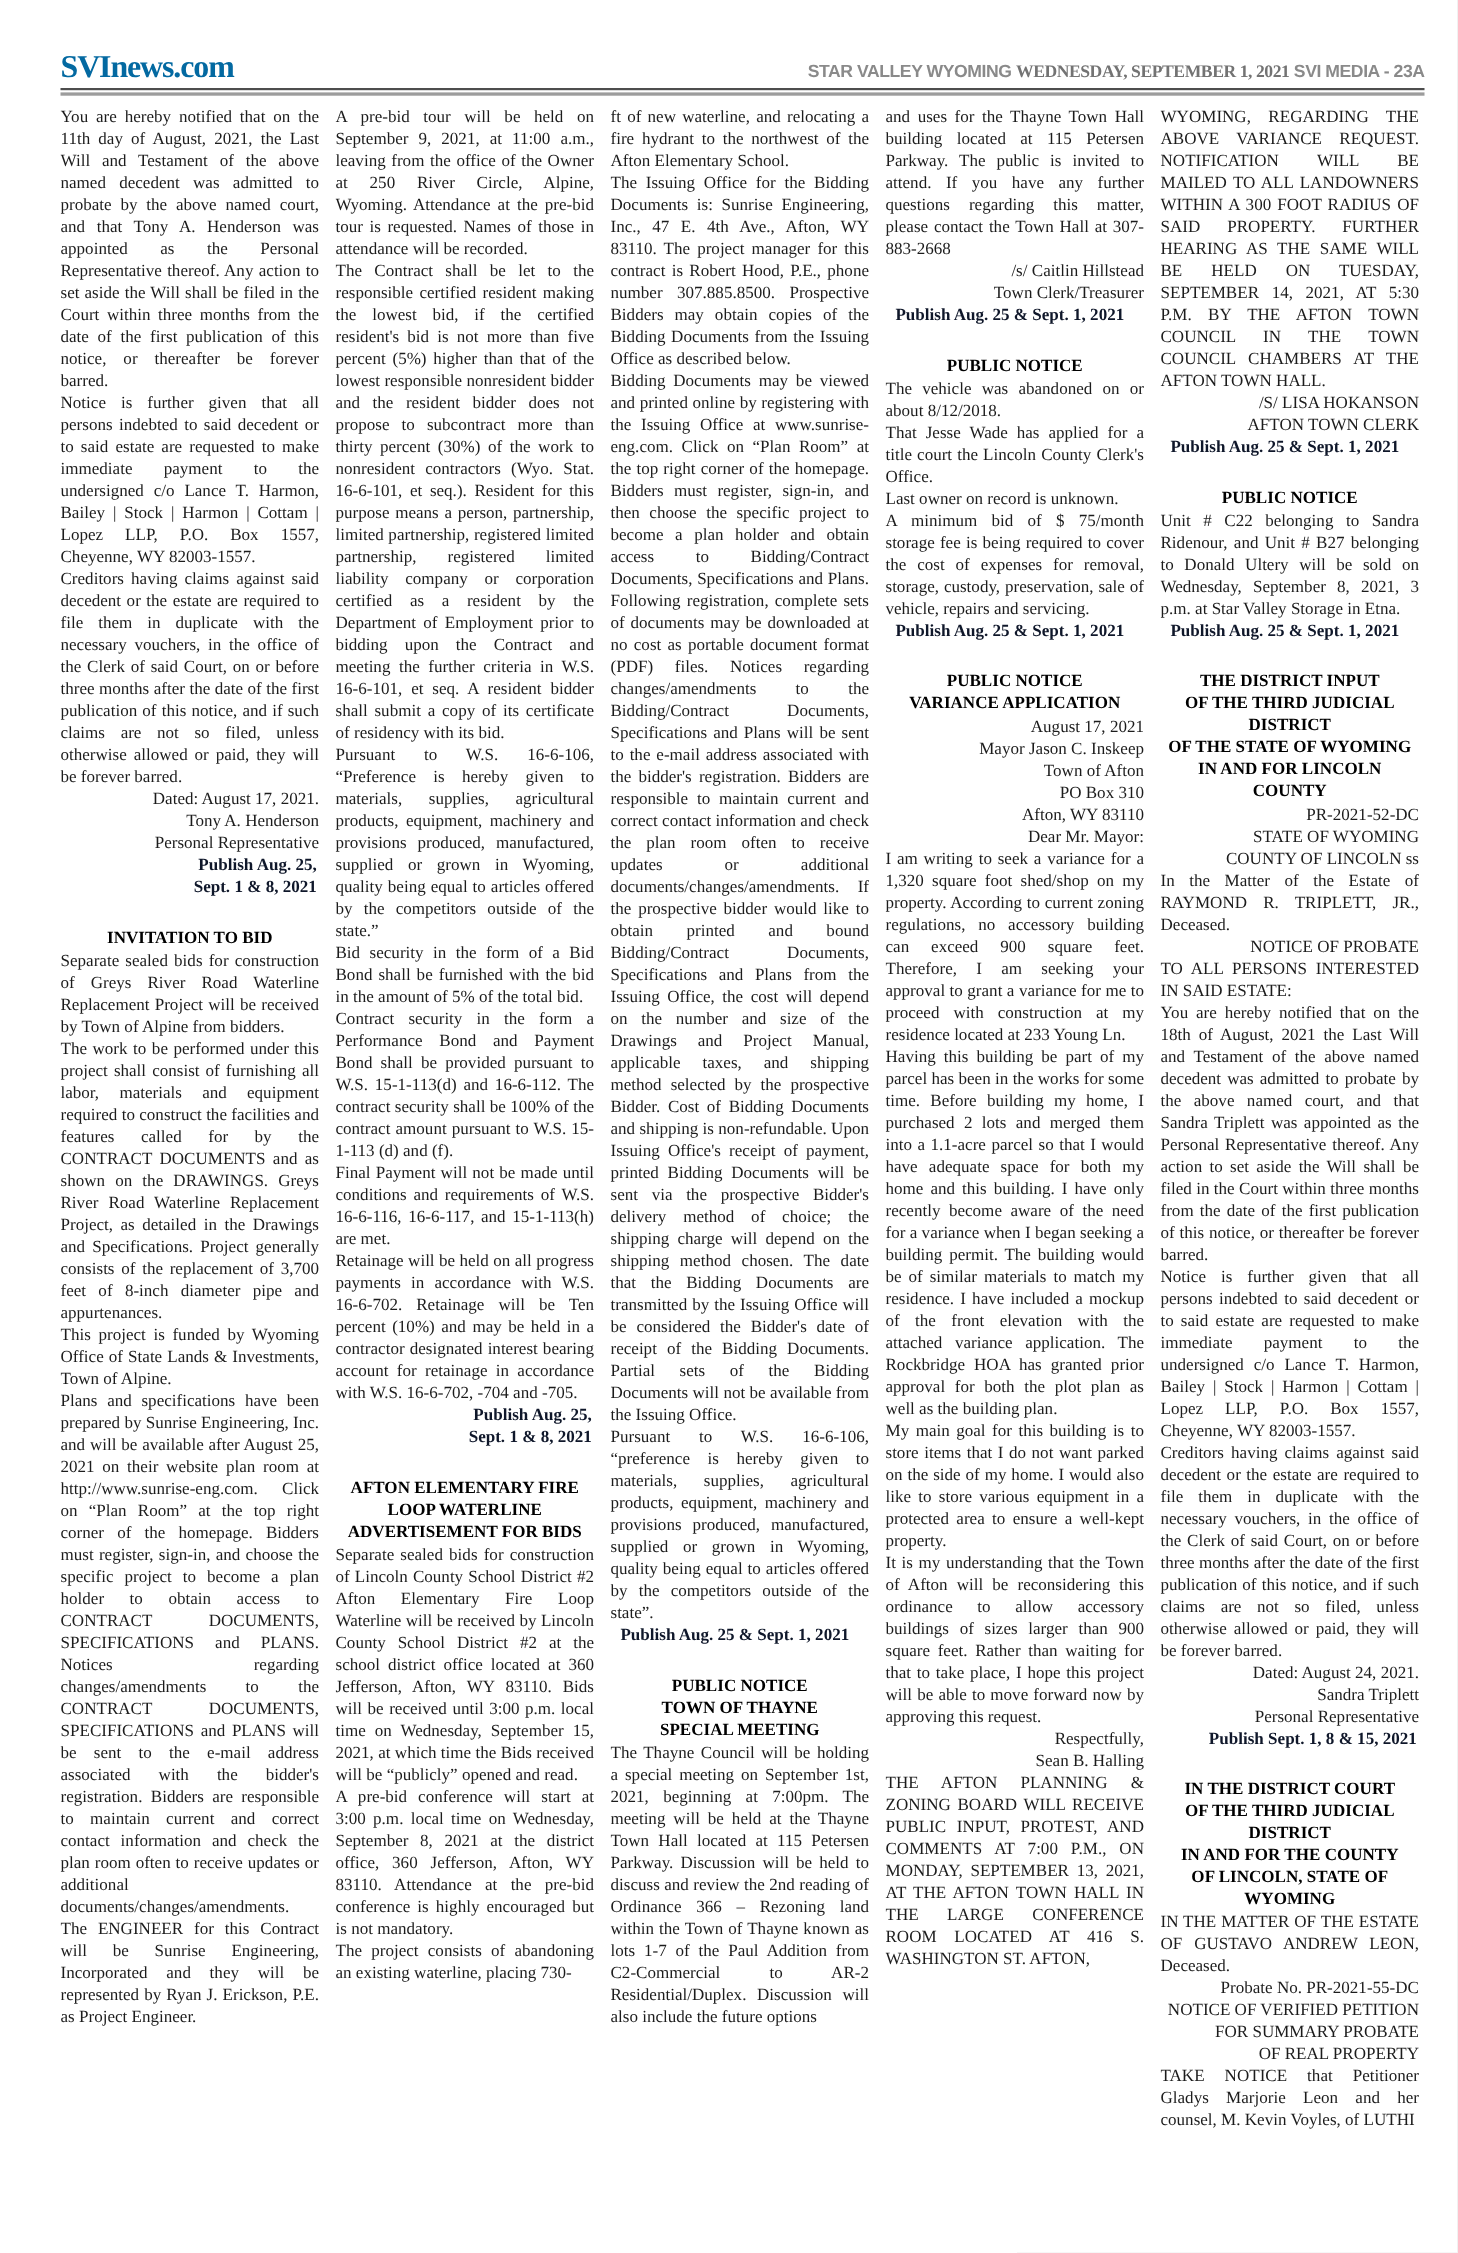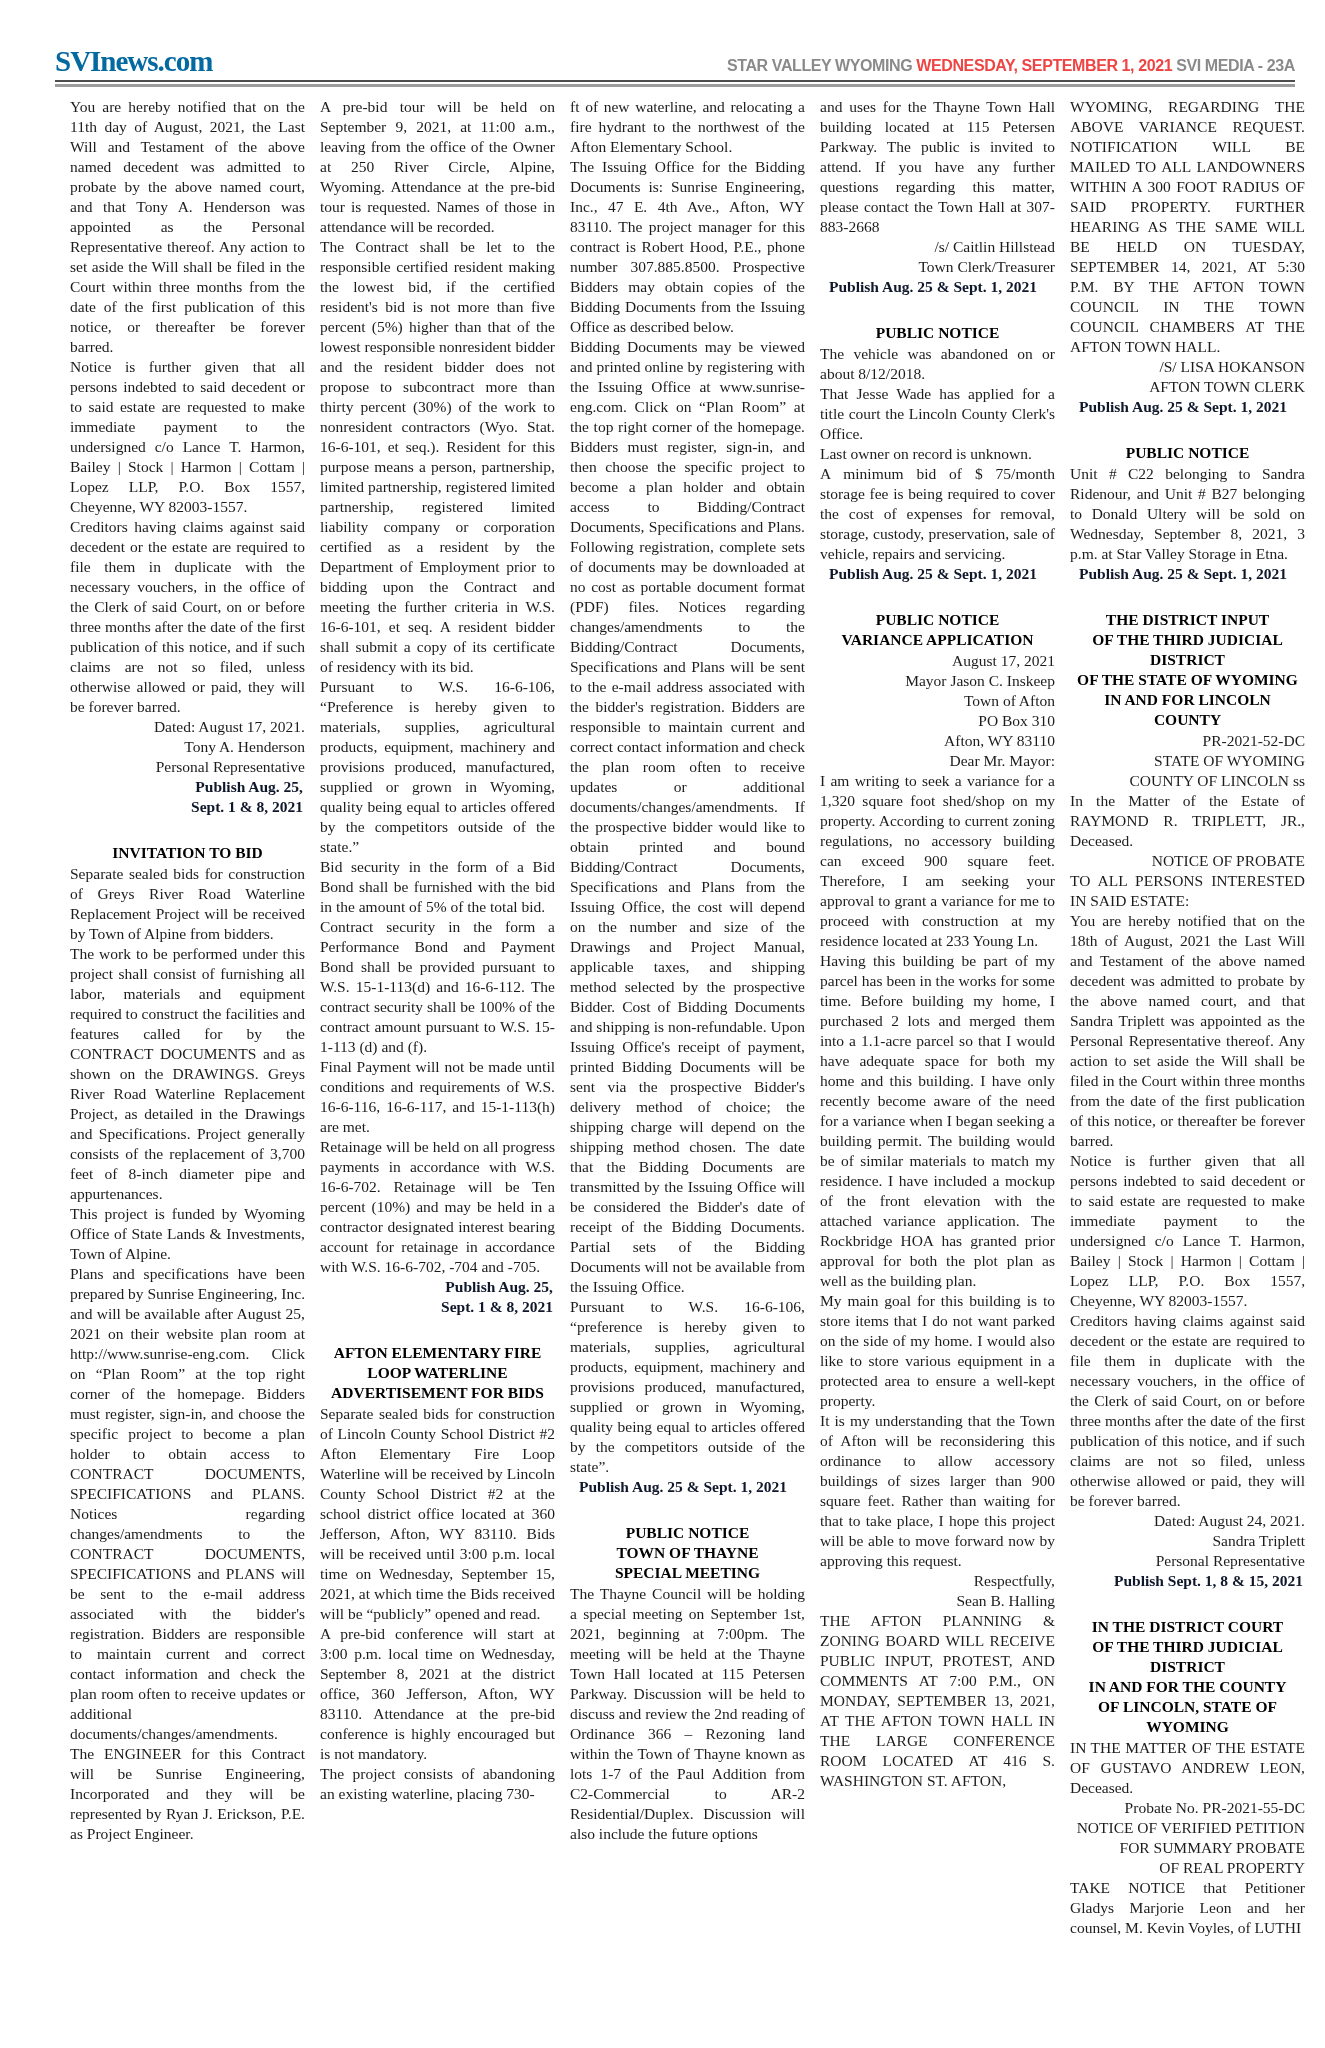--- a/index.html
+++ b/index.html
@@ -5,25 +5,25 @@
 <style>
   html,body{margin:0;padding:0;background:#e8e8e8;}
   .page{position:relative;width:1325px;height:2048px;background:#ffffff;overflow:hidden;
         font-family:"Liberation Serif",serif;color:#1c1c1c;}
   .masthead{position:absolute;left:55px;right:30px;top:36px;height:40px;
             display:flex;justify-content:space-between;align-items:flex-end;}
   .logo{font-family:"Liberation Serif",serif;font-weight:bold;font-size:29px;
         letter-spacing:-1px;color:#0369a1;line-height:1;}
   .issue{font-family:"Liberation Sans",sans-serif;font-size:16px;font-weight:bold;
          letter-spacing:-0.4px;color:#8a8a8a;line-height:1;padding-bottom:2px;}
-  .issue .b{color:#ef4444;}
+  .issue .b{color:#737373;font-family:Liberation Serif, serif;}
   .rule{position:absolute;left:55px;right:30px;top:80px;}
   .rule .r1{height:2px;background:#4d4d4d;}
   .rule .r2{height:3px;background:#9c9c9c;margin-top:2px;}
-  .cols{position:absolute;left:70px;top:97px;display:flex;gap:15px;}
+  .cols{position:absolute;left:55px;top:97px;display:flex;gap:15px;}
   .col{width:235px;height:1940px;overflow:hidden;}
   .blk{font-size:15.5px;line-height:20px;margin:0;}
   .p{text-align:justify;}
   .lines{white-space:pre-line;text-align:right;}
   .head{font-weight:bold;text-align:center;white-space:pre-line;margin-top:26px;margin-bottom:1px;color:#000;}
   .pub{font-weight:bold;white-space:pre-line;padding-left:9px;color:#0f172a;}
   .pub.right{text-align:right;padding-left:0;padding-right:2px;}
 </style>
 </head>
 <body>

